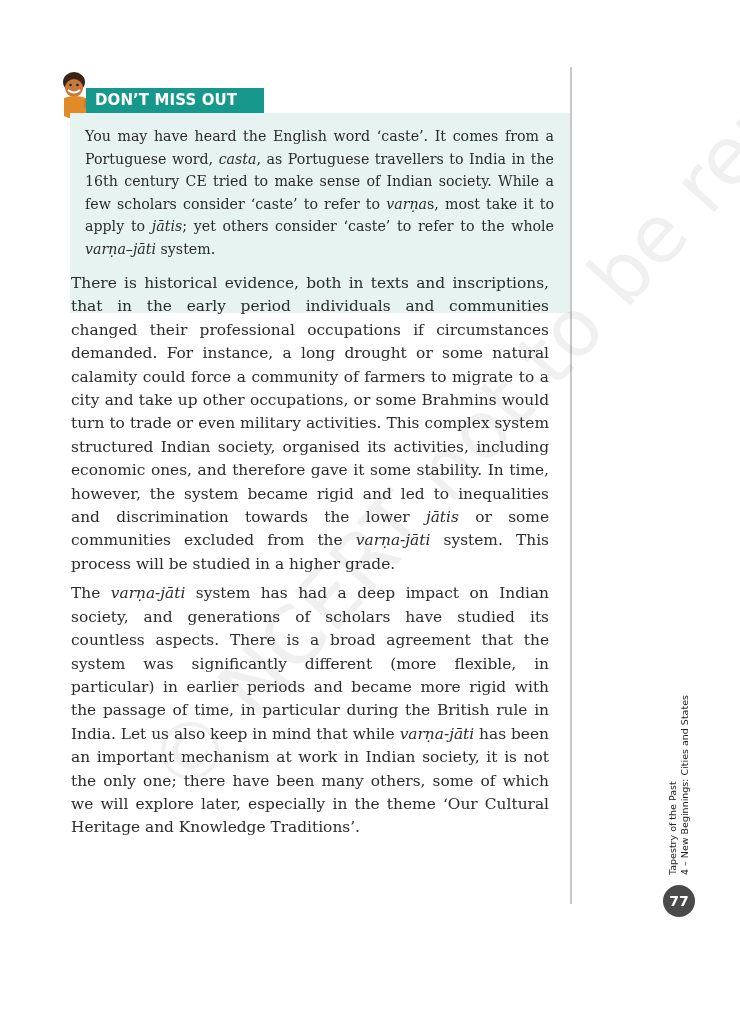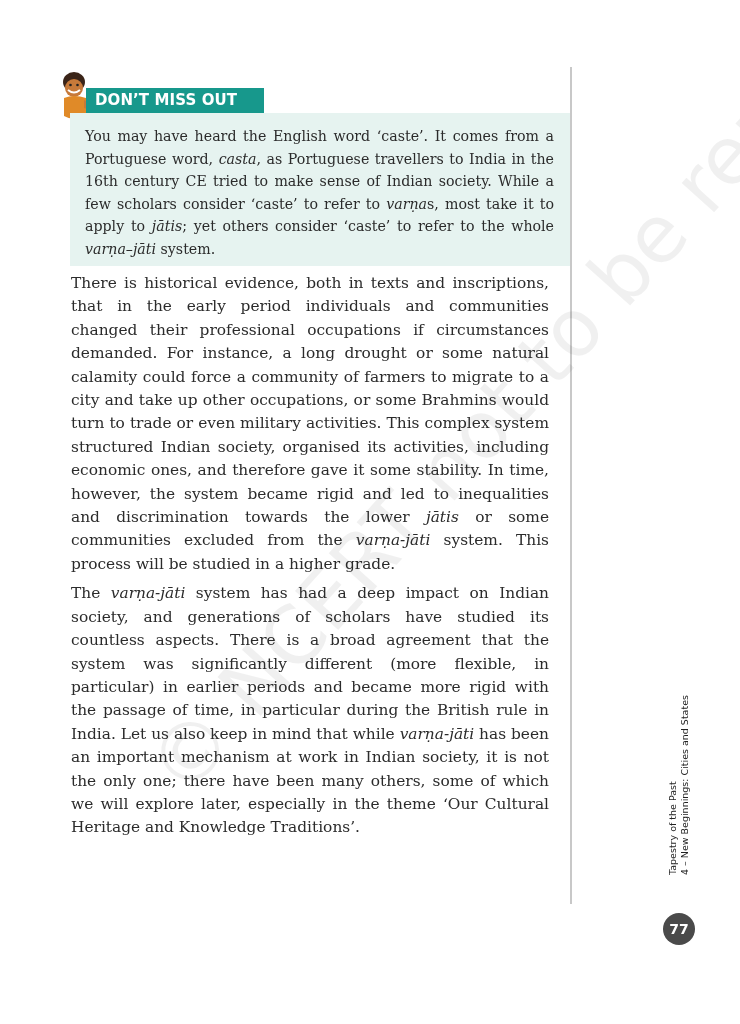--- a/index.html
+++ b/index.html
@@ -1,27 +1,27 @@
 <!DOCTYPE html>
 <html><head>
 <meta charset="utf-8">
 <style>
   html, body { margin:0; padding:0; }
   body { width:740px; height:1024px; background:#ffffff; position:relative; overflow:hidden; font-family:"DejaVu Serif", serif; color:#2b2b2b; }
   .divider { position:absolute; left:570px; top:67px; width:2px; height:837px; background:#c8c8c8; }
   .mascot { position:absolute; left:56px; top:68px; width:36px; height:56px; }
   .dmo-header { position:absolute; left:86px; top:88px; width:178px; height:29px; background:#17988c; color:#fff; font-family:"DejaVu Sans", sans-serif; font-weight:bold; font-size:15px; line-height:25px; padding-left:9px; box-sizing:border-box; letter-spacing:0.1px; }
-  .dmo-box { position:absolute; left:70px; top:113px; width:500px; height:153px; background:#e6f3f0; box-sizing:border-box; padding:12px 16px 0 15px; }
+  .dmo-box { position:absolute; left:70px; top:113px; width:500px; height:200px; background:#e6f3f0; box-sizing:border-box; padding:12px 16px 0 15px; }
   .dmo-box p { margin:0; font-size:14.2px; line-height:22.6px; text-align:justify; }
   .main { position:absolute; left:71px; top:272px; width:478px; }
   .main p { margin:0 0 6px 0; font-size:15.4px; line-height:23.4px; text-align:justify; }
   .watermark { position:absolute; left:0; top:0; width:740px; height:1024px; pointer-events:none; }
   .side { position:absolute; left:667px; top:690px; width:40px; height:185px; }
   .side-text { position:absolute; left:0; top:0; width:185px; transform-origin:0 0; transform:translate(0,185px) rotate(-90deg); font-family:"DejaVu Sans", sans-serif; font-size:9.5px; line-height:12px; color:#222; white-space:nowrap; }
-  .page-num { position:absolute; left:663px; top:913px; width:32px; height:32px; border-radius:50%; background:#4a4a4a; color:#fff; font-family:"DejaVu Sans", sans-serif; font-weight:bold; font-size:14px; line-height:32px; text-align:center; }
+  .page-num { position:absolute; left:663px; top:885px; width:32px; height:32px; border-radius:50%; background:#4a4a4a; color:#fff; font-family:"DejaVu Sans", sans-serif; font-weight:bold; font-size:14px; line-height:32px; text-align:center; }
   i { font-style:italic; }
 </style>
 </head>
 <body>
 
 <div class="divider"></div>
 
 <svg class="mascot" viewBox="0 0 36 56">
   <ellipse cx="18" cy="14" rx="11" ry="10" fill="#3a2418"></ellipse>
   <ellipse cx="18" cy="20" rx="9" ry="9" fill="#c77a3a"></ellipse>

